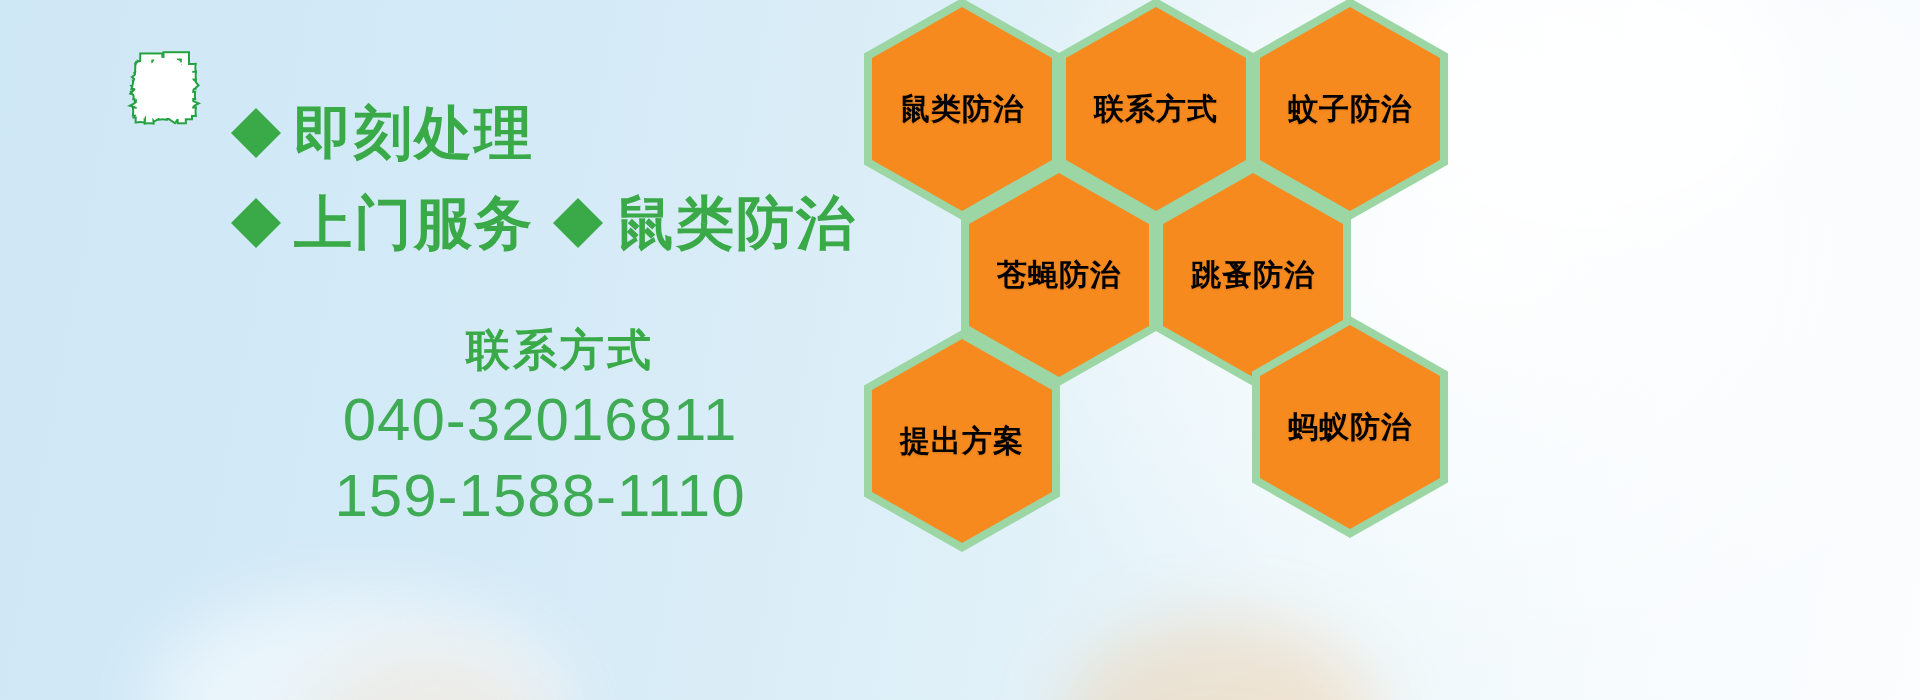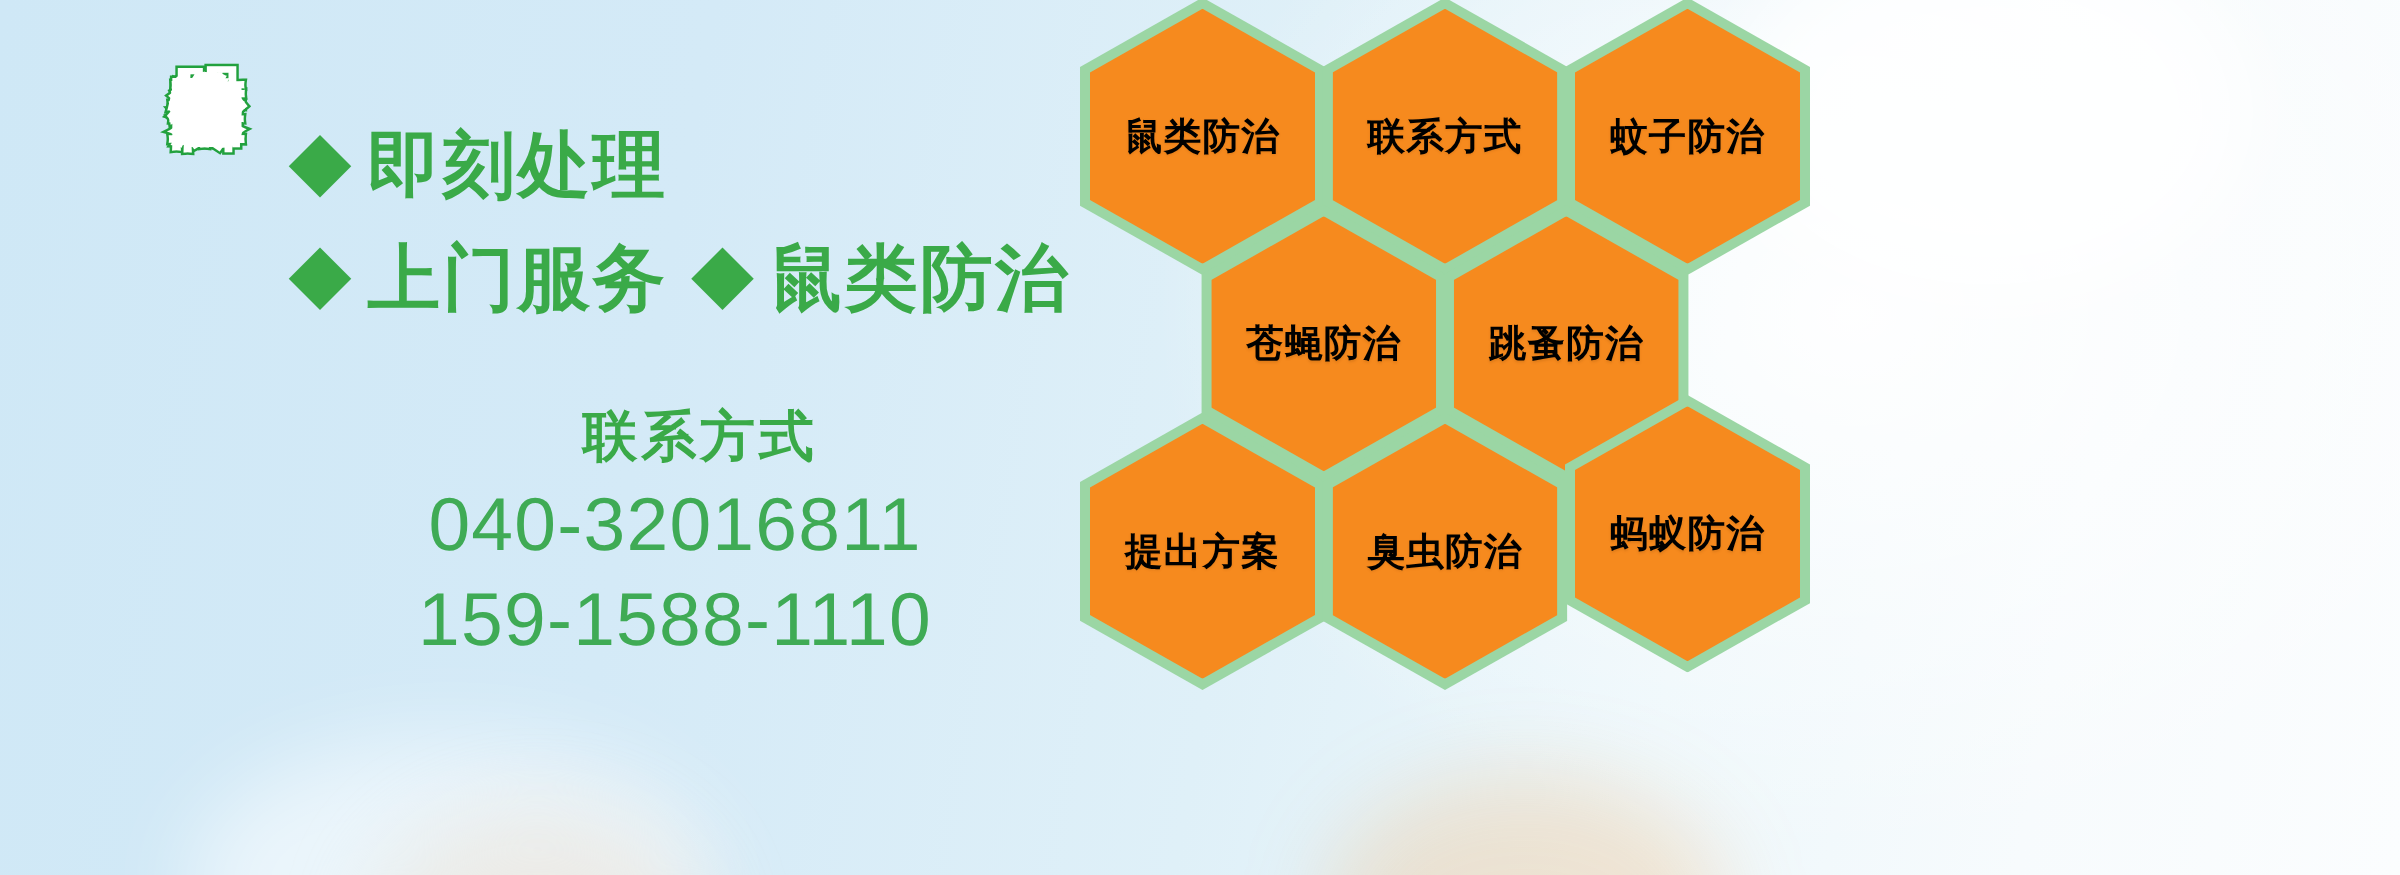--- a/index.html
+++ b/index.html
@@ -231,25 +231,20 @@
         <span class="hex-label">跳蚤防治</span>
       </div>
     </div>
 
     <div class="hex p5">
       <div class="hex-inner">
         <span class="hex-label">提出方案</span>
       </div>
     </div>
 
-    <div class="hex p6">
-      <div class="hex-inner">
-        <span class="hex-label">臭虫防治</span>
-      </div>
-    </div>
 
     <div class="hex p7">
       <div class="hex-inner">
         <span class="hex-label">蚂蚁防治</span>
       </div>
     </div>
 
   </div>
 
 </div>

